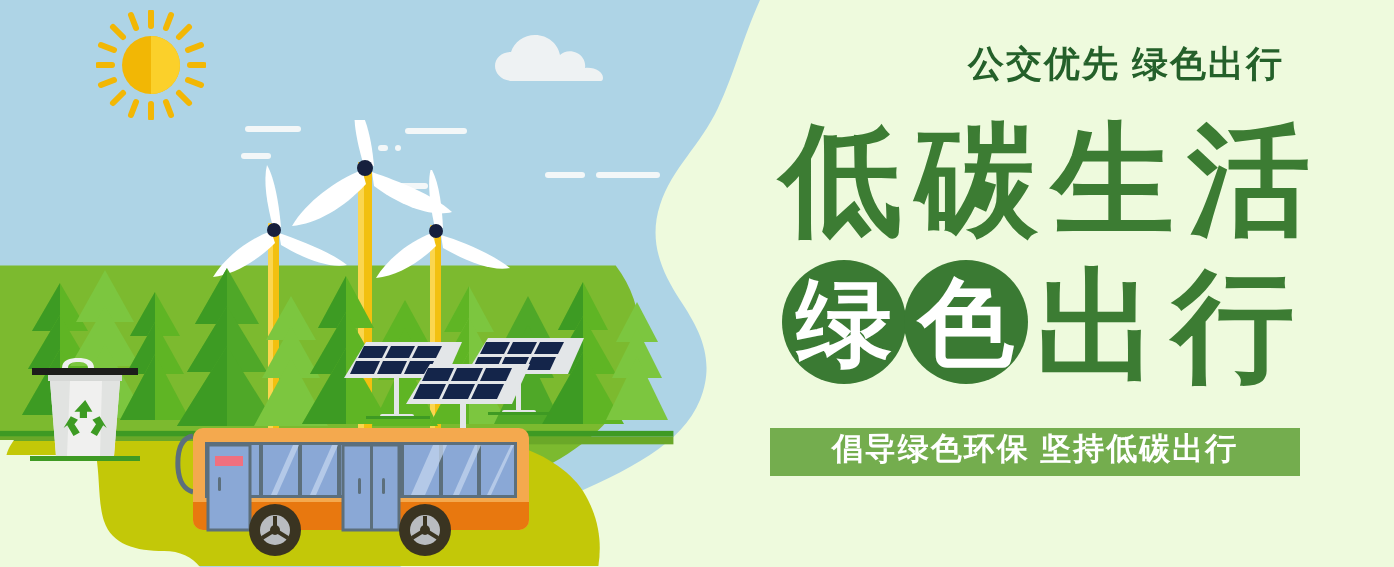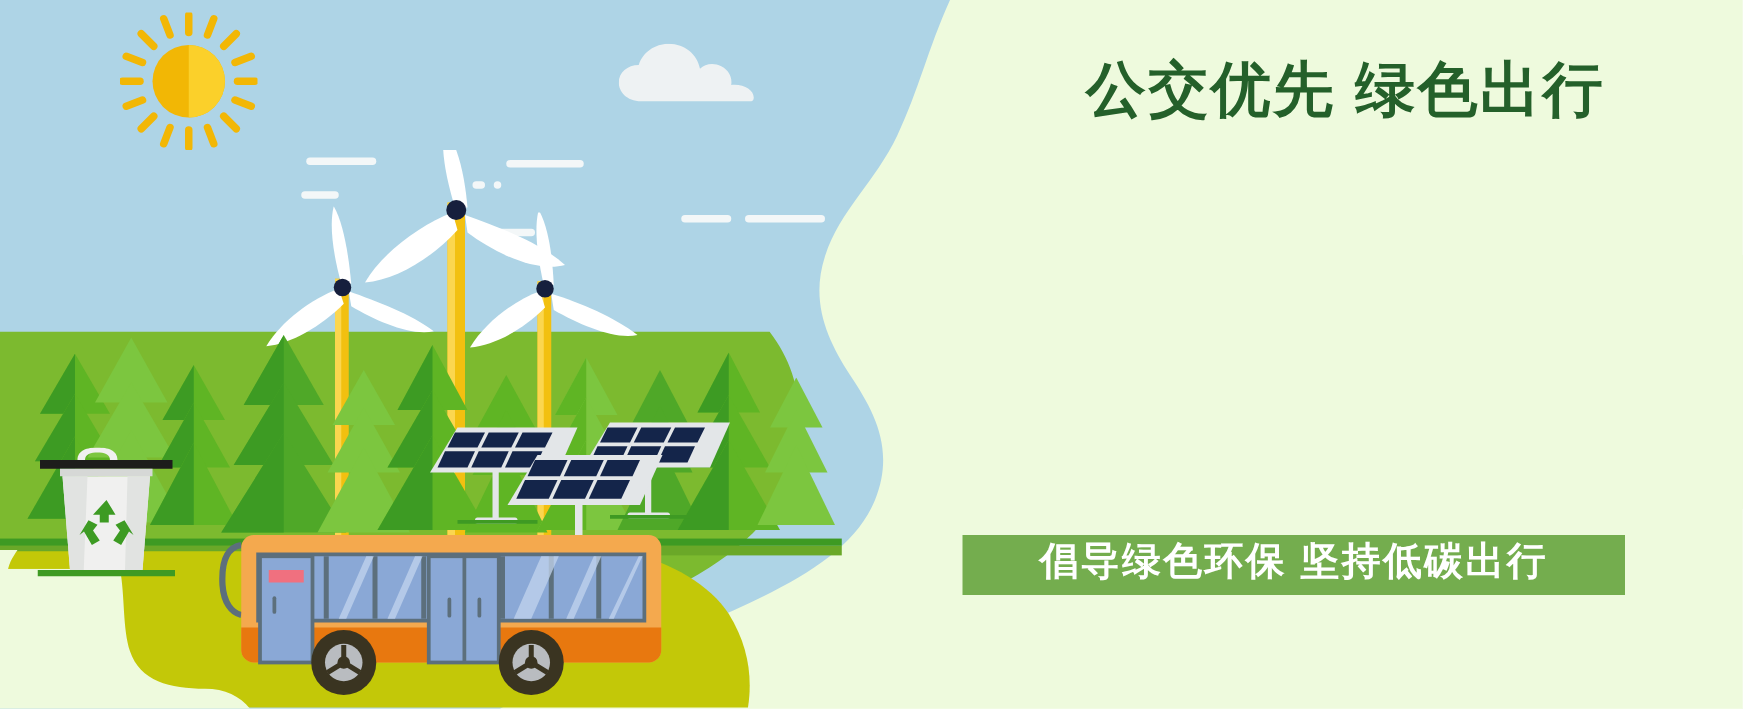--- a/index.html
+++ b/index.html
@@ -35,21 +35,21 @@
   
   .bin{position:absolute;}
   
   .bus{position:absolute;left:175px;top:420px;width:360px;height:140px;}
   
   .panel{
     position:absolute;left:700px;top:0;width:694px;height:567px;
   }
   .kicker{
     position:absolute;right:110px;top:40px;
-    font-size:48px;font-weight:bold;letter-spacing:2px;
+    font-size:36px;font-weight:bold;letter-spacing:2px;
     color:#24602a;white-space:nowrap;
   }
   .title-wrap{
     position:absolute;left:0;top:100px;width:694px;height:300px;
   }
   .banner{
     position:absolute;left:70px;top:428px;
     width:530px;height:48px;
     background:#74ad4e;
     display:flex;justify-content:center;
@@ -367,19 +367,36 @@
         </g>
       </g>
     </svg>
 
   </div>
 
   <div class="panel">
 
     <div class="kicker">公交优先 绿色出行</div>
 
+    <div class="title-wrap">
+      
+      <svg width="694" height="300" viewBox="0 0 694 300">
+
+        <text id="t1" class="hand-char" x="80" y="122" font-size="122" font-weight="bold" letter-spacing="14">低碳生活</text>
+
+        <g>
+          <circle cx="144" cy="222" r="62" fill="#3a7a33"></circle>
+          <text id="b1" x="144" y="222" font-size="96" font-weight="bold" fill="#ffffff" text-anchor="middle" dominant-baseline="central">绿</text>
+
+          <circle cx="266" cy="222" r="62" fill="#3a7a33"></circle>
+          <text id="b2" x="266" y="222" font-size="96" font-weight="bold" fill="#ffffff" text-anchor="middle" dominant-baseline="central">色</text>
+
+          <text id="t2" class="hand-char" x="336" y="268" font-size="122" font-weight="bold" letter-spacing="14">出行</text>
+        </g>
+      </svg>
+    </div>
 
     <div class="banner">
       <span class="banner-text">倡导绿色环保 坚持低碳出行</span>
     </div>
 
   </div>
 </div>
 
 </body></html>

